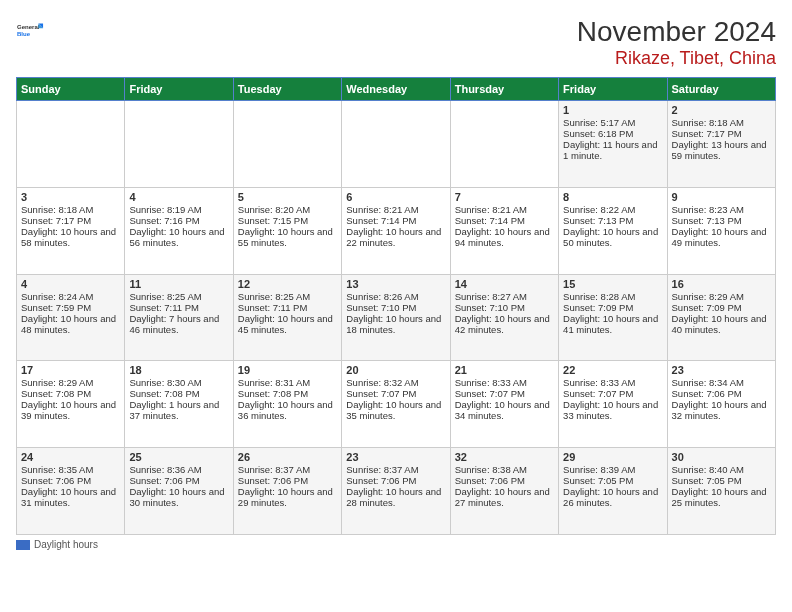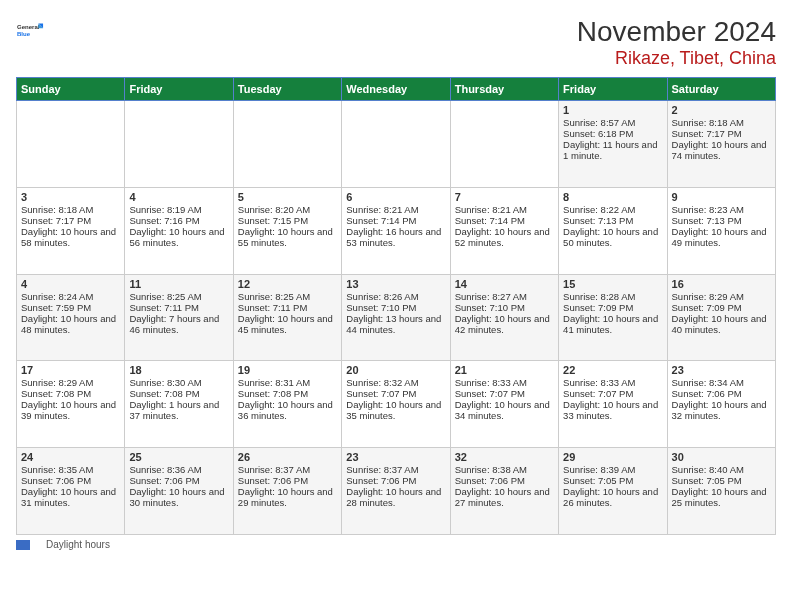--- a/index.html
+++ b/index.html
@@ -80,21 +80,21 @@
       font-weight: bold;
       display: block;
       margin-bottom: 1px;
     }
     .empty-cell {
       background: #fff !important;
     }
     .legend {
       display: flex;
       align-items: center;
-      gap: 16px;
+      gap: 4px;
       margin-top: 4px;
       font-size: 10px;
       color: #555;
     }
     .legend-box {
       width: 14px;
       height: 10px;
       background: #3a6cc4;
       display: inline-block;
     }
@@ -132,29 +132,29 @@
     </thead>
     <tbody id="calendar-body">
     <tr>
           <td class="empty-cell"></td>
           <td class="empty-cell"></td>
           <td class="empty-cell"></td>
           <td class="empty-cell"></td>
           <td class="empty-cell"></td>
           <td>
             <span class="day-num">1</span>
-            <div>Sunrise: 8:57 AM</div>
+            <div>Sunrise: 5:17 AM</div>
             <div>Sunset: 6:18 PM</div>
             <div>Daylight: 11 hours and 1 minute.</div>
           </td>
           <td>
             <span class="day-num">2</span>
             <div>Sunrise: 8:18 AM</div>
             <div>Sunset: 7:17 PM</div>
-            <div>Daylight: 10 hours and 74 minutes.</div>
+            <div>Daylight: 13 hours and 59 minutes.</div>
           </td>
         </tr>
         <tr>
           <td>
             <span class="day-num">3</span>
             <div>Sunrise: 8:18 AM</div>
             <div>Sunset: 7:17 PM</div>
             <div>Daylight: 10 hours and 58 minutes.</div>
           </td>
           <td>
@@ -166,27 +166,27 @@
           <td>
             <span class="day-num">5</span>
             <div>Sunrise: 8:20 AM</div>
             <div>Sunset: 7:15 PM</div>
             <div>Daylight: 10 hours and 55 minutes.</div>
           </td>
           <td>
             <span class="day-num">6</span>
             <div>Sunrise: 8:21 AM</div>
             <div>Sunset: 7:14 PM</div>
-            <div>Daylight: 16 hours and 53 minutes.</div>
+            <div>Daylight: 10 hours and 22 minutes.</div>
           </td>
           <td>
             <span class="day-num">7</span>
             <div>Sunrise: 8:21 AM</div>
             <div>Sunset: 7:14 PM</div>
-            <div>Daylight: 10 hours and 52 minutes.</div>
+            <div>Daylight: 10 hours and 94 minutes.</div>
           </td>
           <td>
             <span class="day-num">8</span>
             <div>Sunrise: 8:22 AM</div>
             <div>Sunset: 7:13 PM</div>
             <div>Daylight: 10 hours and 50 minutes.</div>
           </td>
           <td>
             <span class="day-num">9</span>
             <div>Sunrise: 8:23 AM</div>
@@ -210,21 +210,21 @@
           <td>
             <span class="day-num">12</span>
             <div>Sunrise: 8:25 AM</div>
             <div>Sunset: 7:11 PM</div>
             <div>Daylight: 10 hours and 45 minutes.</div>
           </td>
           <td>
             <span class="day-num">13</span>
             <div>Sunrise: 8:26 AM</div>
             <div>Sunset: 7:10 PM</div>
-            <div>Daylight: 13 hours and 44 minutes.</div>
+            <div>Daylight: 10 hours and 18 minutes.</div>
           </td>
           <td>
             <span class="day-num">14</span>
             <div>Sunrise: 8:27 AM</div>
             <div>Sunset: 7:10 PM</div>
             <div>Daylight: 10 hours and 42 minutes.</div>
           </td>
           <td>
             <span class="day-num">15</span>
             <div>Sunrise: 8:28 AM</div>

